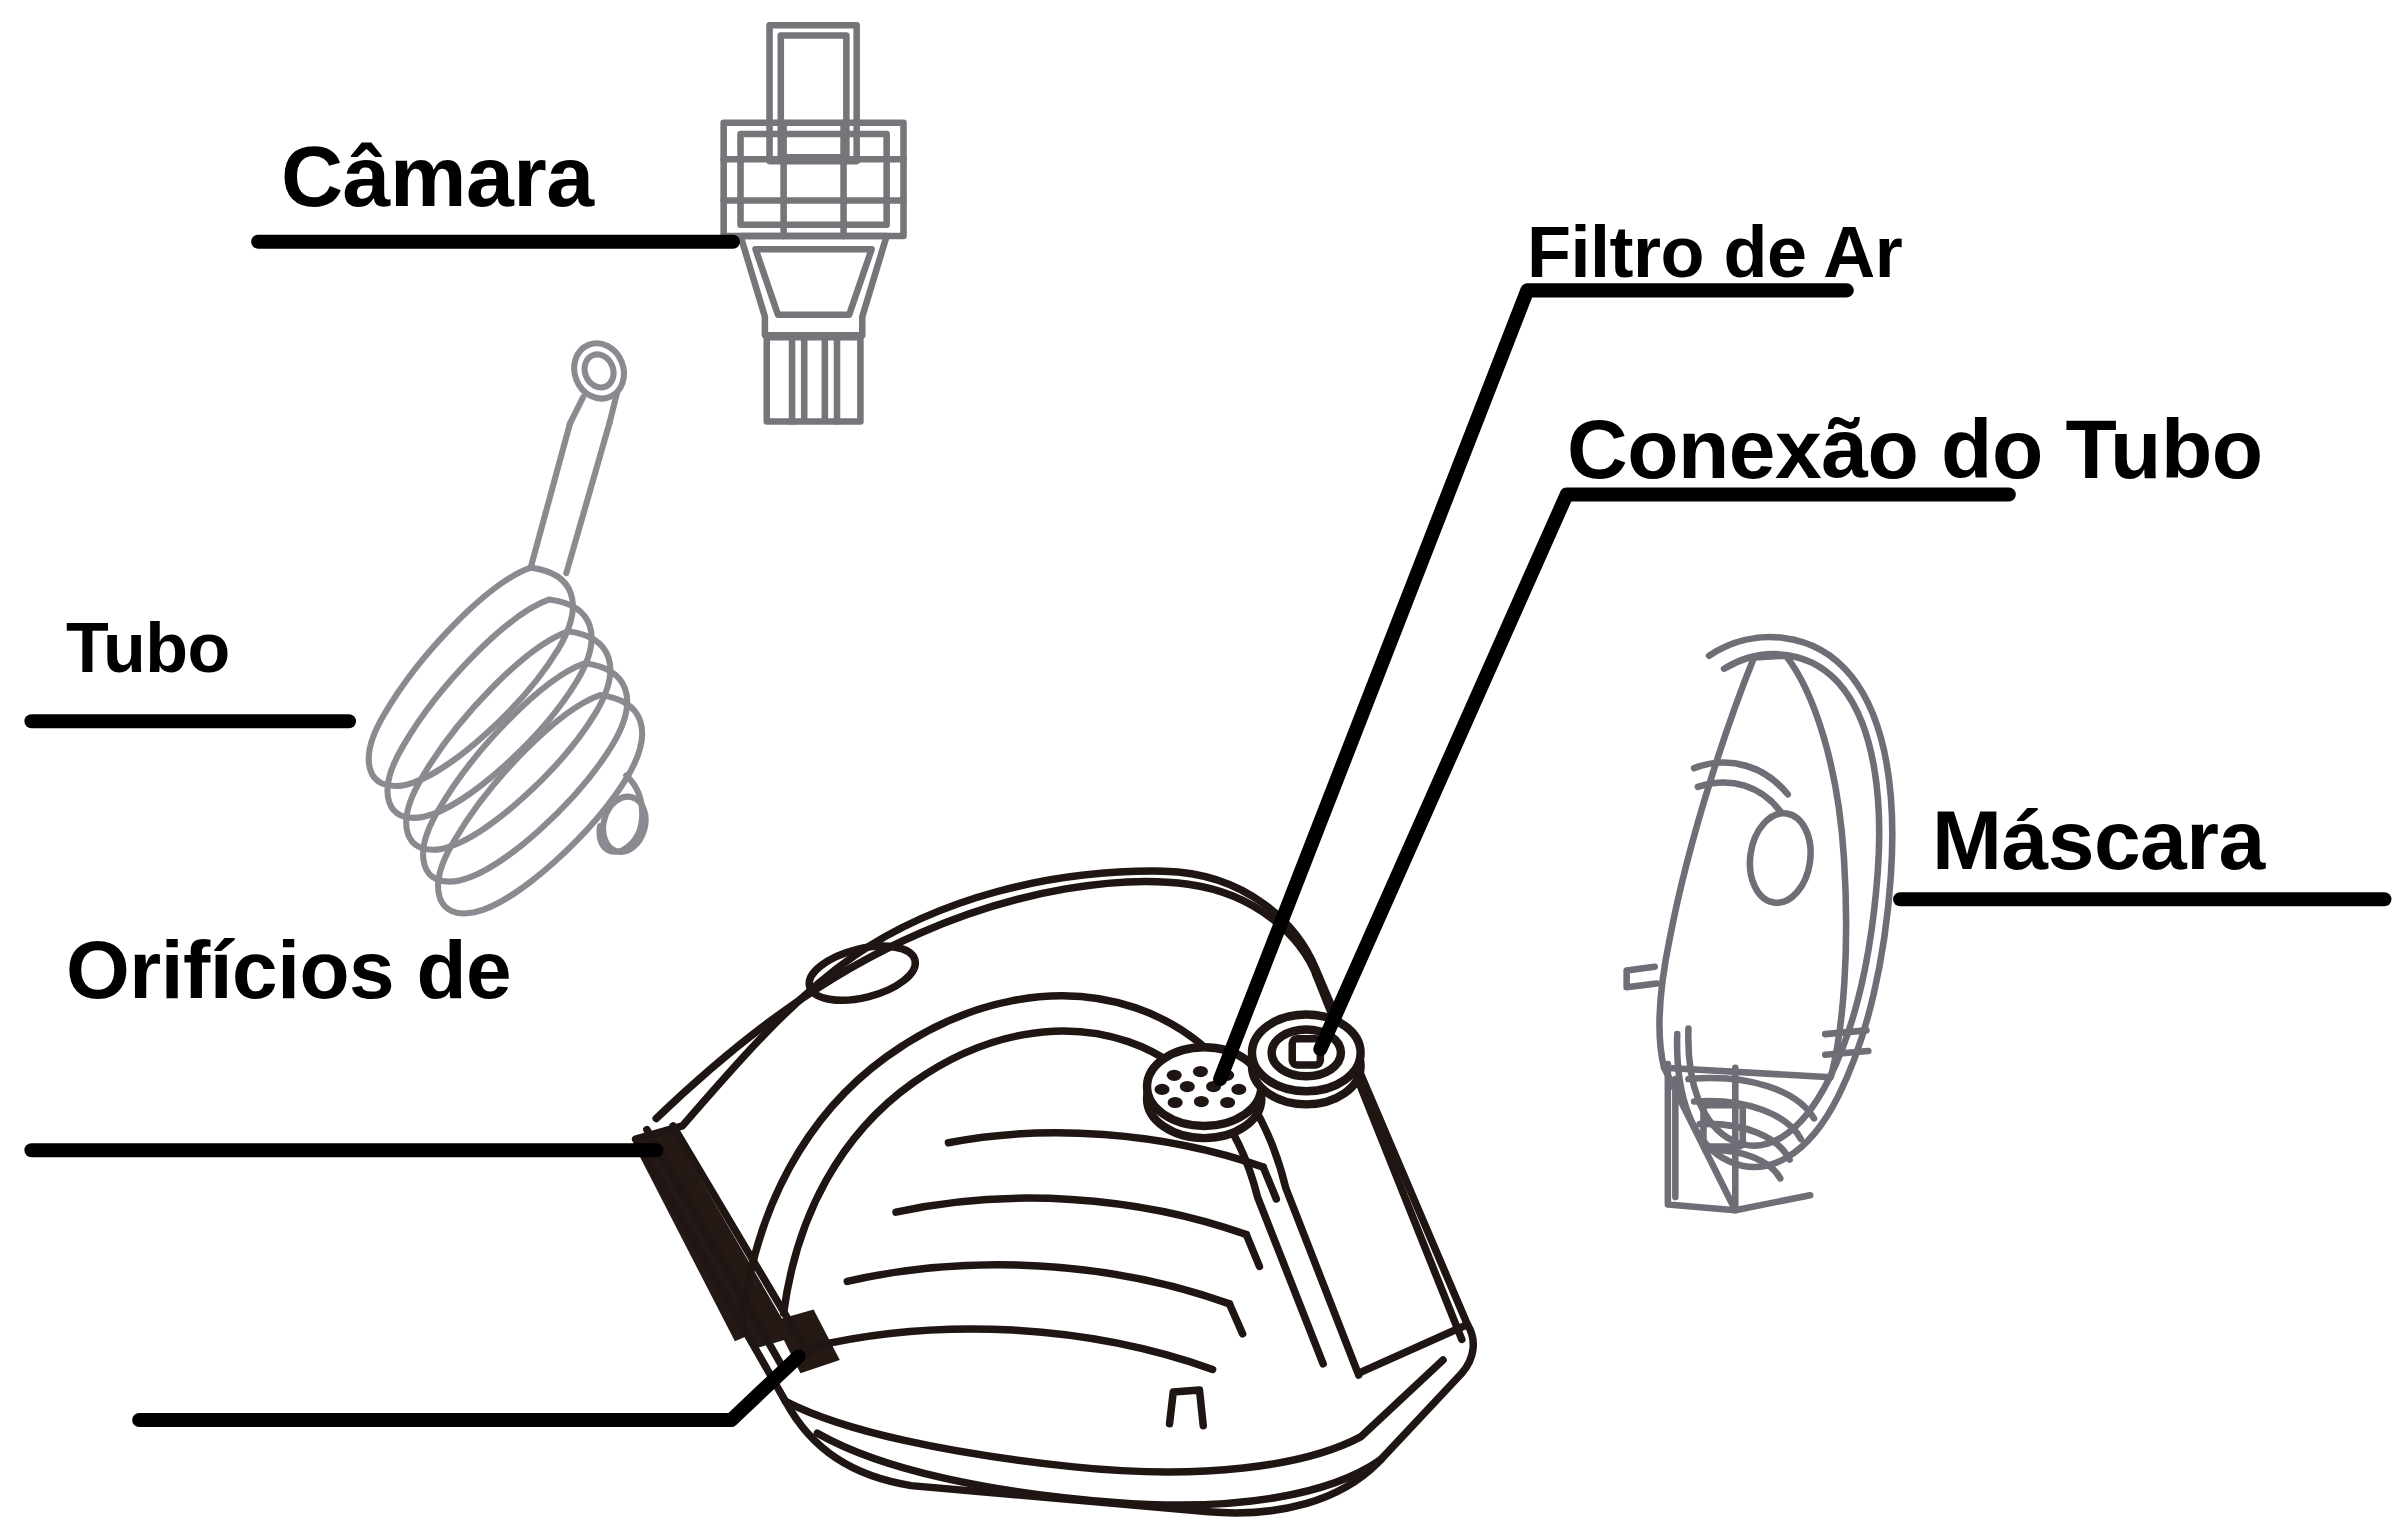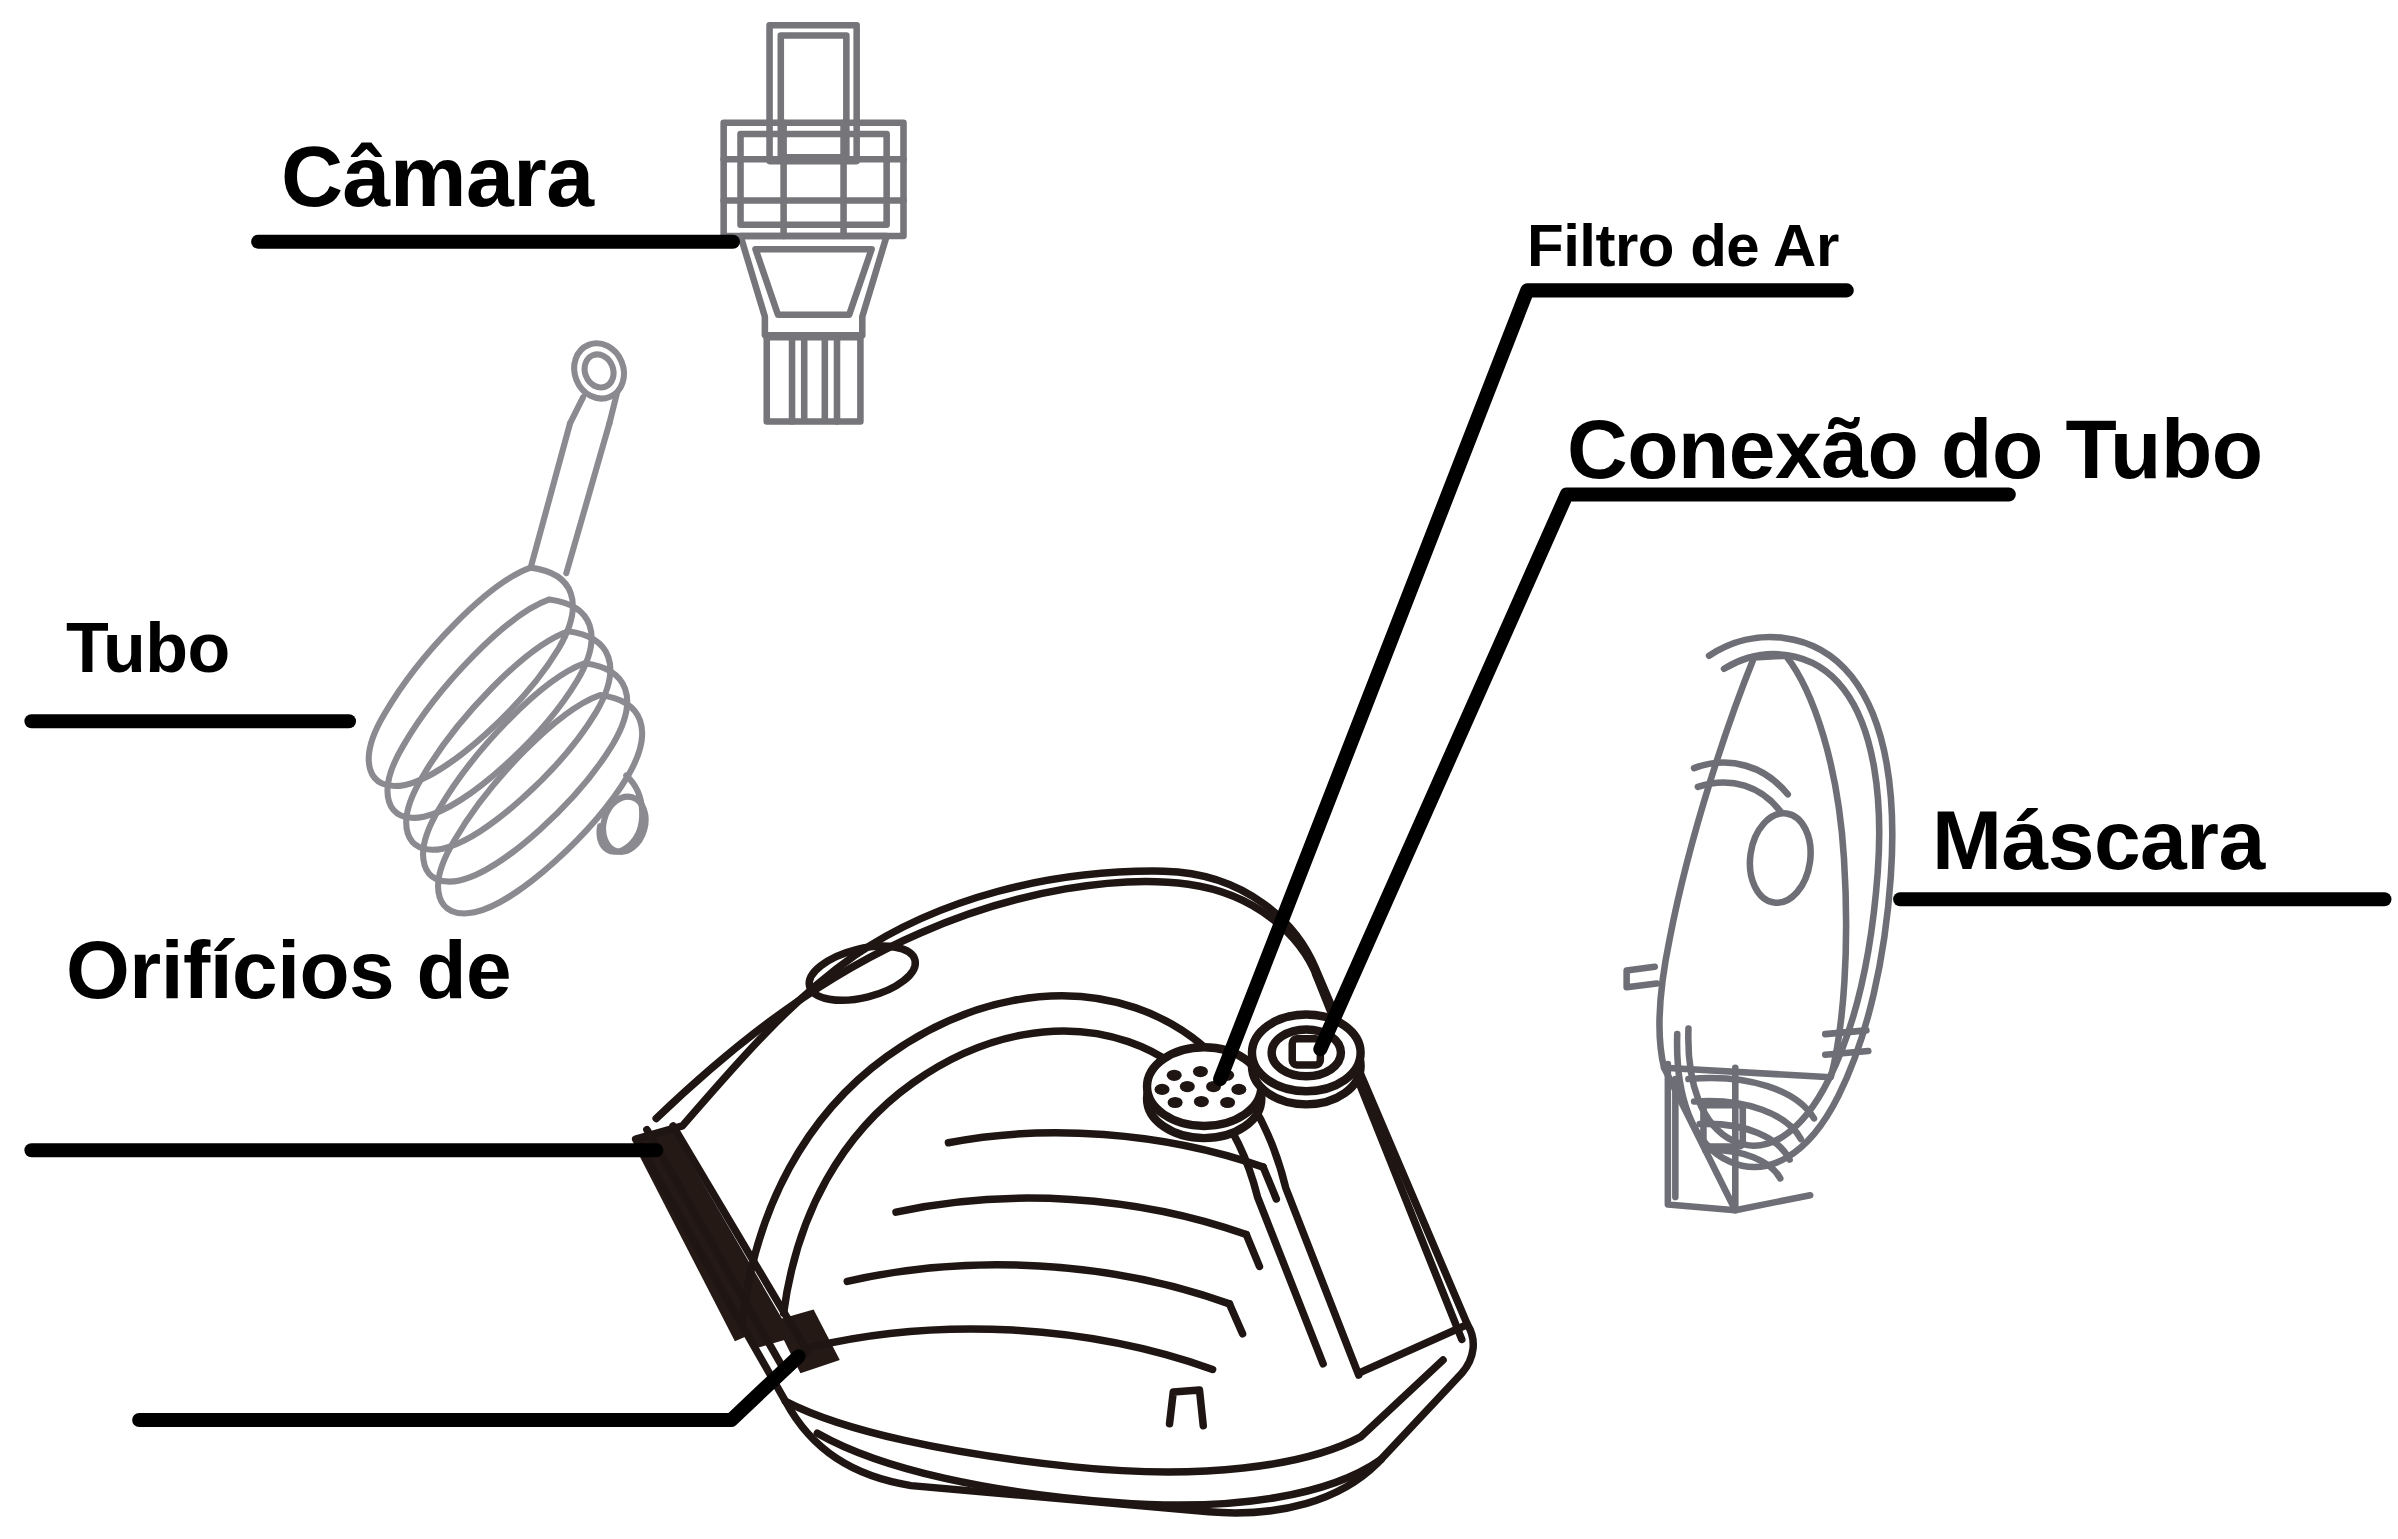--- a/index.html
+++ b/index.html
@@ -239,20 +239,20 @@
 
   <div class="label" style="left:281px; top:131px; font-size:86px;">Câmara</div>
 
   <div class="label" style="left:66px; top:611px; font-size:70px;">Tubo</div>
 
   <div class="label label-2line" style="left:66px; top:922px; font-size:82px;">
     <div>Orifícios de</div>
   </div>
 
 
-  <div class="label" style="left:1527px; top:214px; font-size:60px;">Filtro de Ar</div>
+  <div class="label" style="left:1527px; top:214px; font-size:72px;">Filtro de Ar</div>
 
   <div class="label" style="left:1567px; top:405px; font-size:84px;text-align:center;">Conexão do Tubo</div>
 
   <div class="label" style="left:1932px; top:796px; font-size:84px;">Máscara</div>
 
 </div>
 
 
 </body></html>

